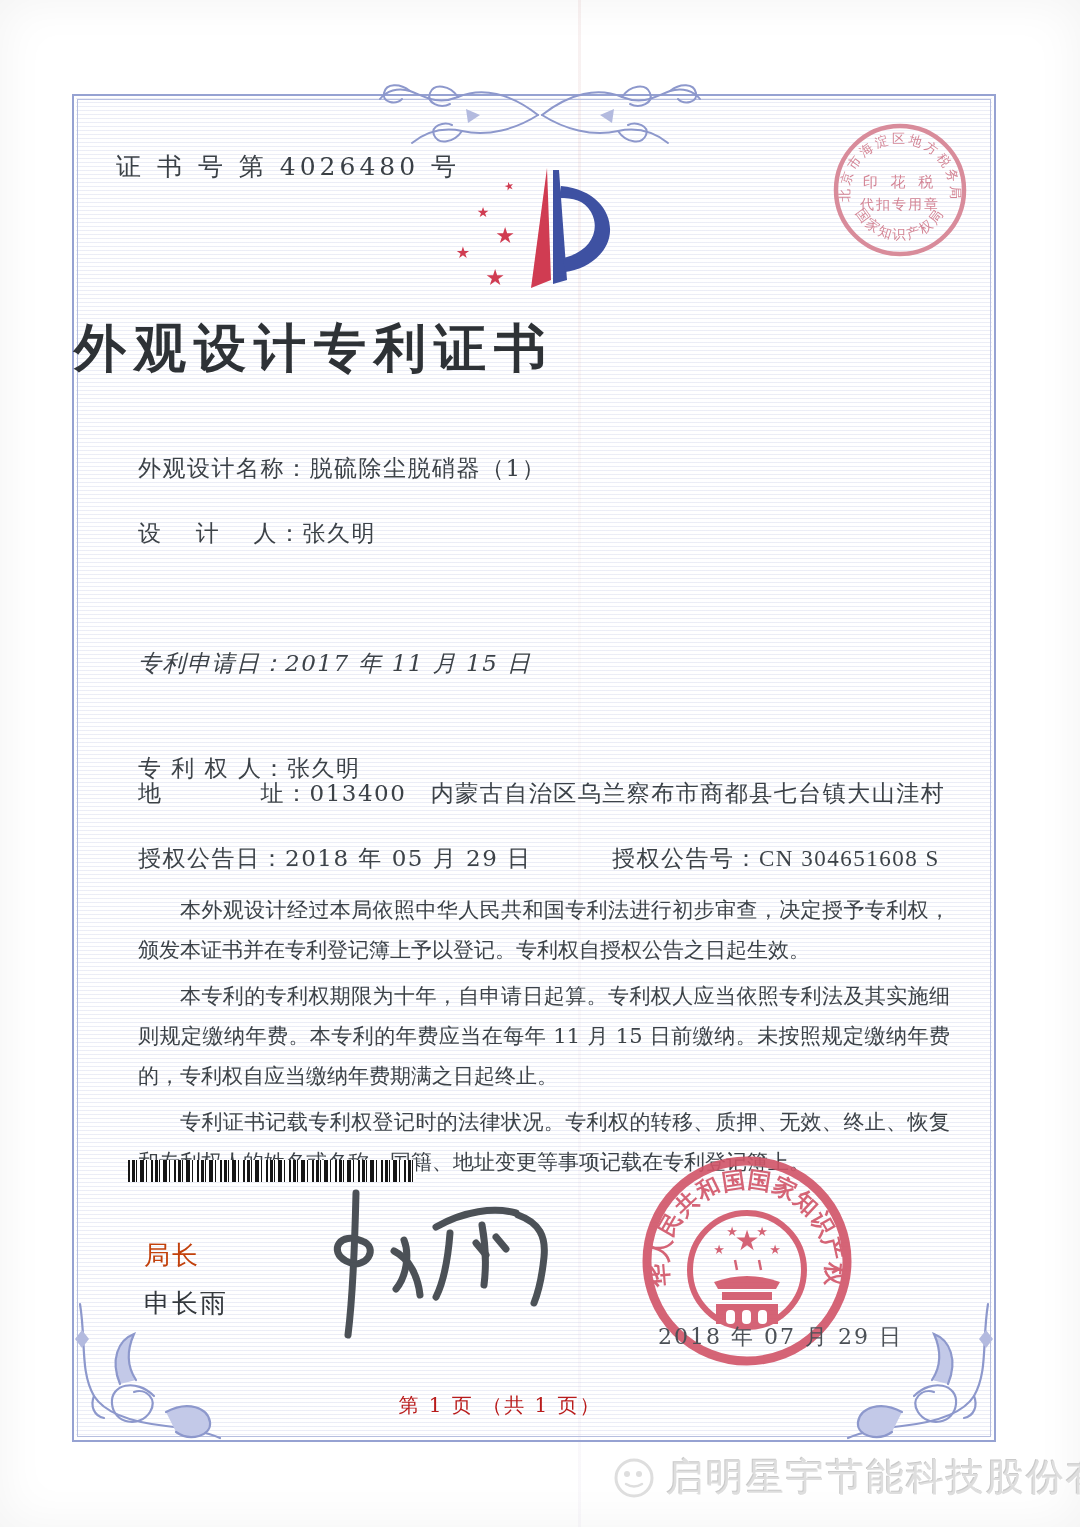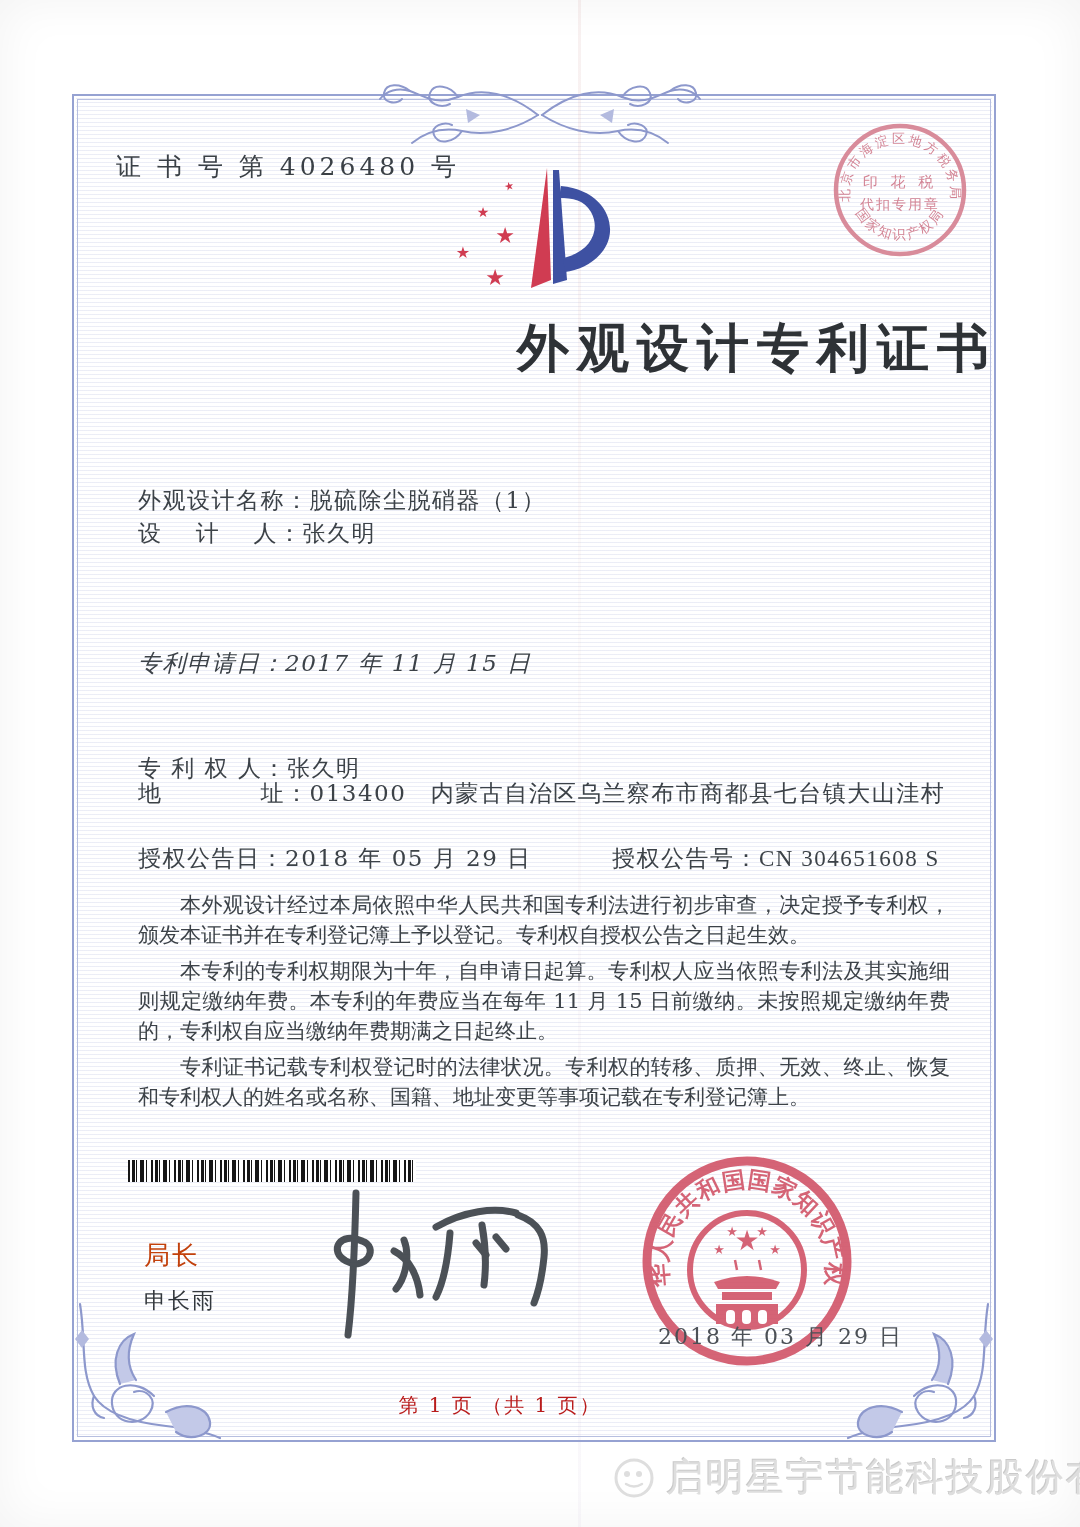--- a/index.html
+++ b/index.html
@@ -14,40 +14,40 @@
   
   .frame{position:absolute;left:72px;top:94px;width:924px;height:1348px;
     border:2px solid #96a2d2;box-sizing:border-box;}
   .frame::after{content:"";position:absolute;left:3px;top:3px;right:3px;bottom:3px;
     border:1px solid #b7bfe0;}
   .texture{position:absolute;left:76px;top:98px;width:916px;height:1340px;
     background:repeating-linear-gradient(180deg,rgba(204,208,233,0.38) 0px,rgba(204,208,233,0.38) 1px,rgba(255,255,255,0) 1px,rgba(255,255,255,0) 4px);}
   .ornament{position:absolute;pointer-events:none;}
 
   .cert-no{position:absolute;left:116px;top:150px;font-size:25px;letter-spacing:4px;color:#3a4046;}
-  .title{position:absolute;left:74px;top:314px;width:923px;text-align:right;
+  .title{position:absolute;left:74px;top:314px;width:923px;text-align:left;
     font-size:52px;font-weight:bold;letter-spacing:8px;color:#2e3236;}
 
   .field{position:absolute;left:138px;font-size:23px;color:#3c4248;letter-spacing:1.5px;white-space:nowrap;}
   .grant-right{position:absolute;left:612px;font-size:23px;color:#3c4248;letter-spacing:1.5px;white-space:nowrap;}
 
-  .paras{position:absolute;left:138px;top:890px;width:812px;font-size:21px;line-height:30px;
+  .paras{position:absolute;left:138px;top:890px;width:812px;font-size:21px;line-height:40px;
     color:#3c4248;text-align:justify;}
   .paras p{margin:0 0 6px 0;text-indent:2em;}
 
   .barcode{position:absolute;left:128px;top:1160px;width:288px;height:22px;
     background:repeating-linear-gradient(90deg,
       #161616 0 2px,#ffffff 2px 4px,
       #161616 4px 7px,#ffffff 7px 8px,
       #161616 8px 9px,#ffffff 9px 12px,
       #161616 12px 16px,#ffffff 16px 18px,
       #161616 18px 19px,#ffffff 19px 23px);}
 
   .official-title{position:absolute;left:144px;top:1238px;font-size:26px;color:#c2410c;letter-spacing:2px;}
-  .official-name{position:absolute;left:144px;top:1286px;font-size:22px;color:#33383d;letter-spacing:2px;}
+  .official-name{position:absolute;left:144px;top:1286px;font-size:26px;color:#33383d;letter-spacing:2px;}
 
   .seal-date{position:absolute;left:658px;top:1322px;font-size:22px;letter-spacing:2px;color:#4b5056;z-index:6;white-space:nowrap;}
   .footer-page{position:absolute;left:355px;top:1392px;width:290px;text-align:center;
     font-size:20px;color:#b91c1c;letter-spacing:2px;}
 
   .watermark{position:absolute;left:612px;top:1452px;display:flex;align-items:center;gap:10px;}
   .watermark .wm-text{font-size:38px;letter-spacing:2px;color:#dedede;
     text-shadow:1px 1px 0 #ffffff,-1px -1px 0 #c9c9c9;white-space:nowrap;
     font-family:"DejaVu Sans","Liberation Sans",sans-serif;}
 
@@ -113,21 +113,21 @@
     <path d="M116,26 C158,30 172,62 162,84 C154,101 136,110 120,112 L118,98 C146,92 156,70 146,52 C139,40 128,38 114,38 Z" fill="#3e51a2"></path>
     <text x="64" y="30" font-size="11" fill="#d03c52" text-anchor="middle" transform="rotate(-14 64 26)">★</text>
     <text x="38" y="57" font-size="14" fill="#d03c52" text-anchor="middle">★</text>
     <text x="60" y="83" font-size="22" fill="#d03c52" text-anchor="middle">★</text>
     <text x="18" y="98" font-size="16" fill="#d03c52" text-anchor="middle">★</text>
     <text x="50" y="125" font-size="22" fill="#d03c52" text-anchor="middle">★</text>
   </svg>
 
   <div class="title">外观设计专利证书</div>
 
-  <div class="field" style="top:453px;margin-top:32px;">外观设计名称：脱硫除尘脱硝器（1）</div>
+  <div class="field" style="top:453px;">外观设计名称：脱硫除尘脱硝器（1）</div>
   <div class="field" style="top:518px;">设　 计　 人：张久明</div>
   <div class="field" style="top:648px;font-style:italic;">专利申请日：2017 年 11 月 15 日</div>
   <div class="field" style="top:713px;margin-top:40px;">专 利 权 人：张久明</div>
   <div class="field" style="top:778px;">地　　　　址：013400　内蒙古自治区乌兰察布市商都县七台镇大山洼村</div>
   <div class="field" style="top:843px;">授权公告日：2018 年 05 月 29 日</div>
   <div class="grant-right" style="top:843px;font-family:Liberation Serif, serif;">授权公告号：CN 304651608 S</div>
 
   <div class="paras">
     <p>本外观设计经过本局依照中华人民共和国专利法进行初步审查，决定授予专利权，颁发本证书并在专利登记簿上予以登记。专利权自授权公告之日起生效。</p>
     <p>本专利的专利权期限为十年，自申请日起算。专利权人应当依照专利法及其实施细则规定缴纳年费。本专利的年费应当在每年 11 月 15 日前缴纳。未按照规定缴纳年费的，专利权自应当缴纳年费期满之日起终止。</p>
@@ -175,21 +175,21 @@
           <path d="M80,134 Q113,122 146,134 L142,141 L84,141 Z"></path>
           <rect x="88" y="144" width="50" height="8"></rect>
           <path d="M82,156 h62 v20 h-62 Z"></path>
           <rect x="92" y="162" width="9" height="14" fill="#ffffff" rx="4"></rect>
           <rect x="108" y="162" width="9" height="14" fill="#ffffff" rx="4"></rect>
           <rect x="124" y="162" width="9" height="14" fill="#ffffff" rx="4"></rect>
         </g>
       </g>
     </g>
   </svg>
-  <div class="seal-date">2018 年 03 月 29 日</div>
+  <div class="seal-date">2018 年 07 月 29 日</div>
 
   <svg class="ornament" style="left:831px;top:121px;" width="138" height="138" viewBox="0 0 138 138">
     <g opacity="0.85">
       <circle cx="69" cy="69" r="64" fill="none" stroke="#d3798a" stroke-width="4.5"></circle>
       <defs>
         <path id="taxTop" d="M 18.5,80 A 51,51 0 1 1 119.5,80"></path>
         <path id="taxBottom" d="M 25,92 A 50,50 0 0 0 113,92"></path>
       </defs>
       <text font-size="13" fill="#cc6f82" letter-spacing="3">
         <textPath href="#taxTop" startOffset="50%" text-anchor="middle">北京市海淀区地方税务局</textPath>

